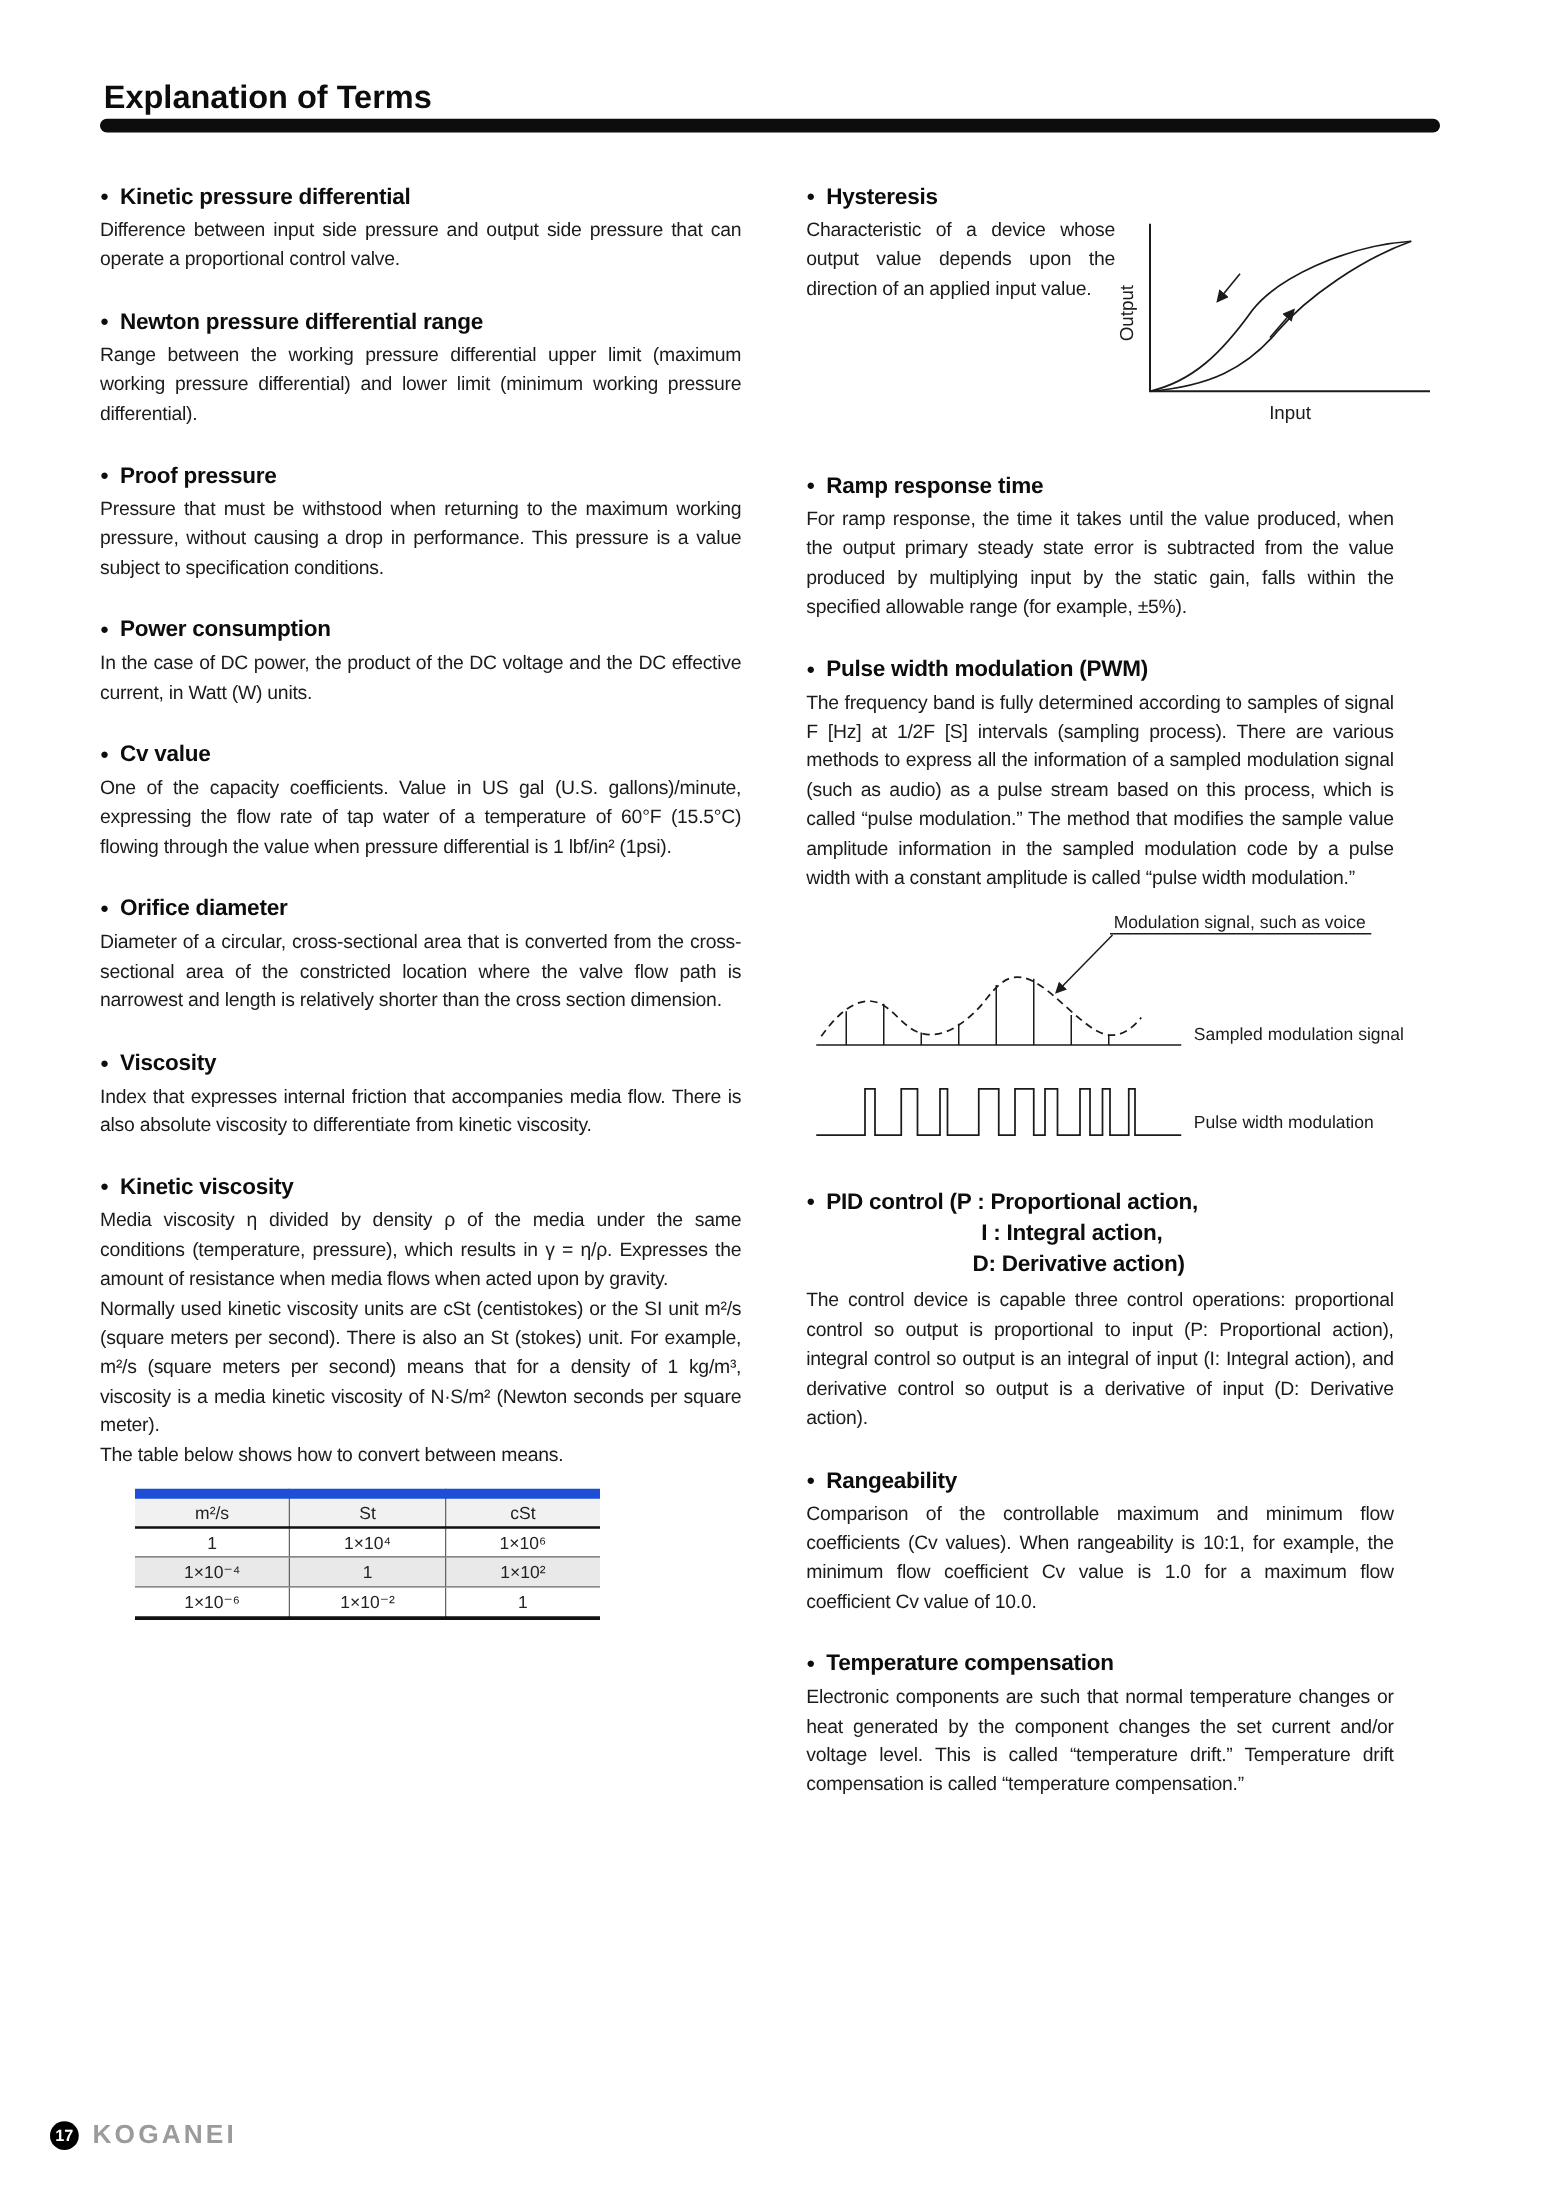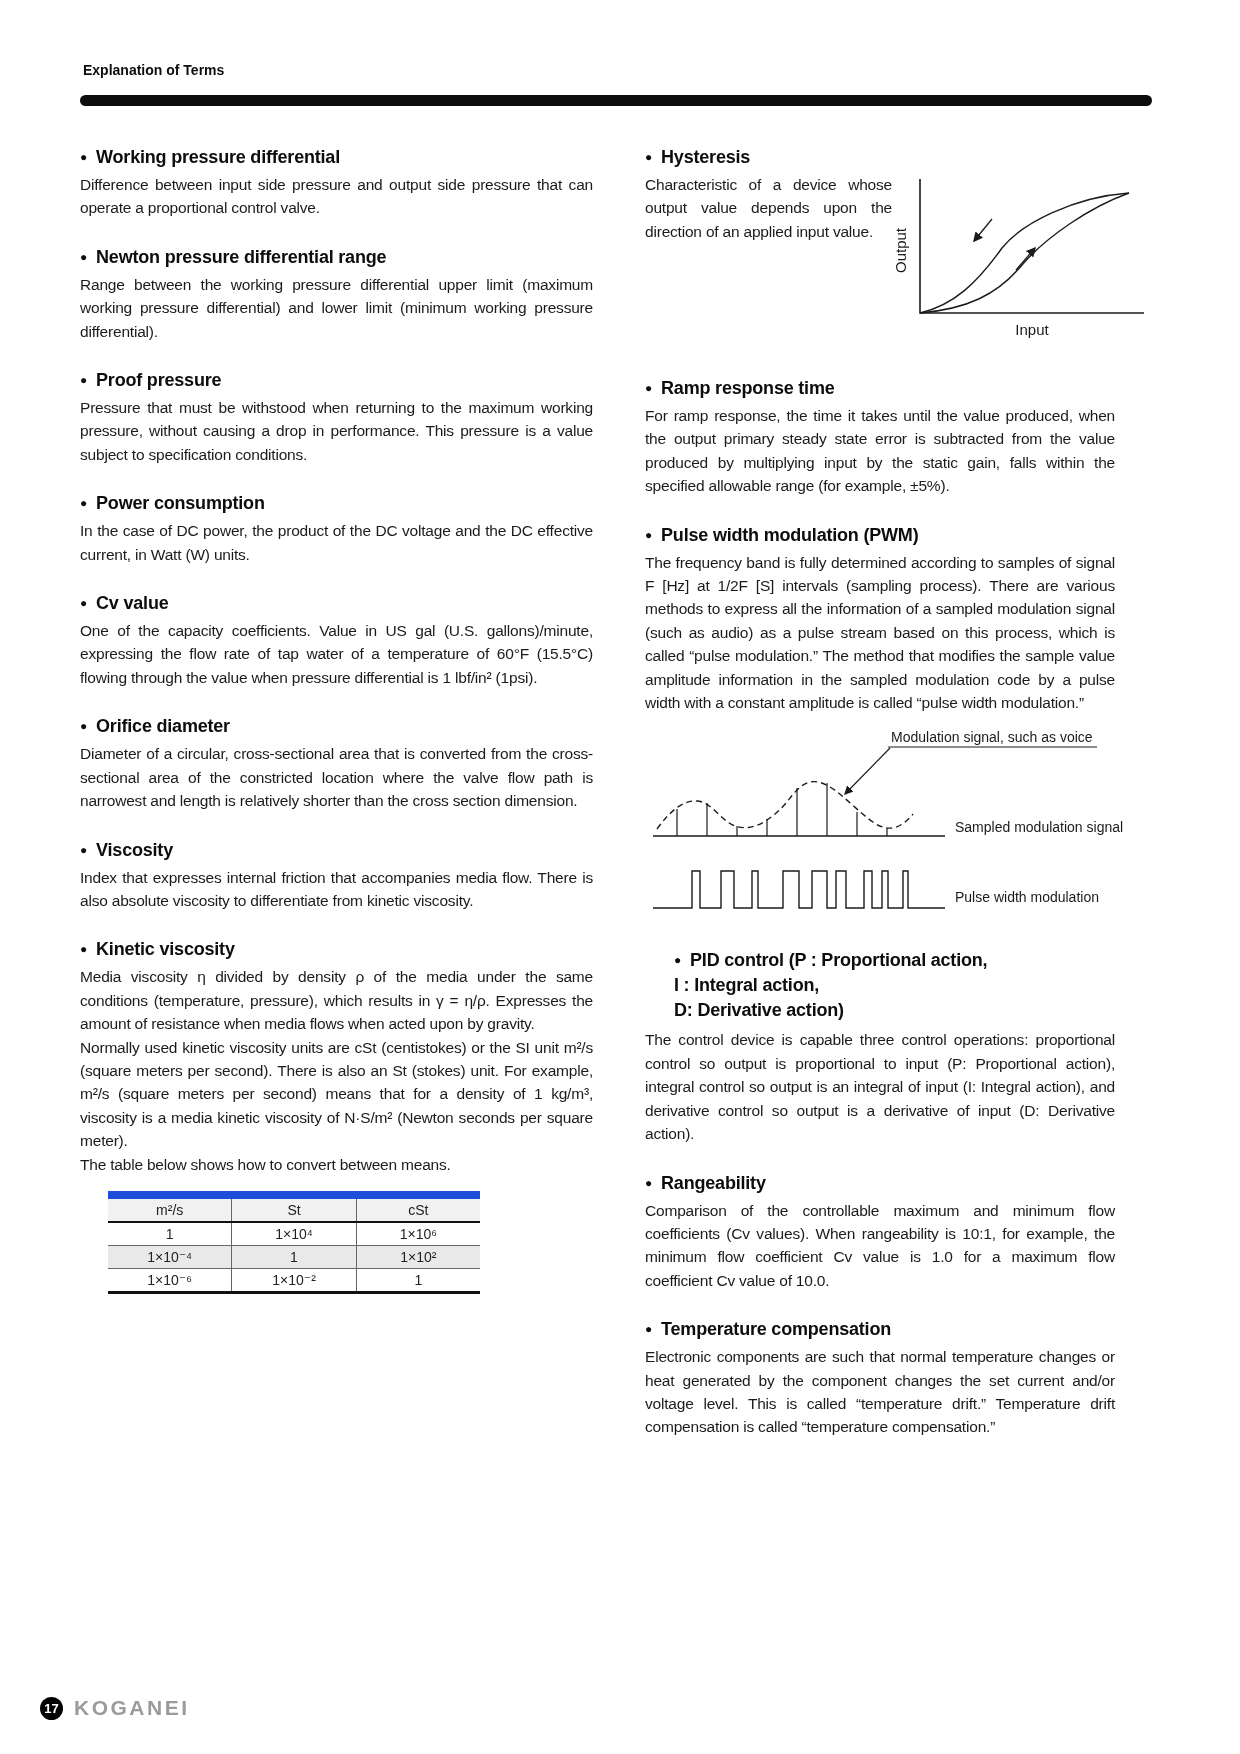--- a/index.html
+++ b/index.html
@@ -1,20 +1,20 @@
 <!DOCTYPE html>
 <html><head>
 <meta charset="utf-8">
 <style>
   html,body{margin:0;padding:0;background:#fff;}
   .page{position:relative;width:1240px;height:1754px;background:#fff;overflow:hidden;
         font-family:"Liberation Sans","DejaVu Sans",sans-serif;color:#1b1b1b;}
   
   .hdr{position:absolute;left:83px;top:62px;width:1070px;}
-  .hdr h1{margin:0;font-size:14px;font-weight:bold;color:#0d0d0d;letter-spacing:0;}
+  .hdr h1{margin:0;font-size:26px;font-weight:bold;color:#0d0d0d;letter-spacing:0;}
   .title-rule{position:absolute;left:-3px;top:33px;width:1072px;height:11px;background:#0d0d0d;border-radius:6px;}
   
   .cols{position:absolute;left:80px;top:120px;width:1072px;display:flex;gap:52px;align-items:flex-start;}
   .col-l{width:513px;}
   .col-r{width:507px;}
   .term{font-size:18px;font-weight:bold;color:#0d0d0d;margin:26px 0 5px;letter-spacing:-0.2px;line-height:22px;}
   .term .bullet{font-size:12px;vertical-align:2px;margin-right:9px;}
   p.body{margin:0;font-size:15.5px;line-height:23.4px;letter-spacing:-0.2px;text-align:justify;color:#1b1b1b;}
   .col-r p.body{max-width:470px;}
   
@@ -30,21 +30,21 @@
   table.conv tbody tr.shaded{background:#e9e9e9;}
   
   .hyst-flex{display:flex;align-items:flex-start;margin-top:3px;}
   .hyst-text{width:247px;}
   .graph-svg{flex:0 0 260px;}
   svg text{font-family:"Liberation Sans","DejaVu Sans",sans-serif;fill:#1b1b1b;}
   
   .pid-l2{margin-left:140px;}
   .pid-l3{margin-left:133px;}
   .pid-h{margin-bottom:5px;}
-  .pid-h div{line-height:25px;margin-left:29px;}
+  .pid-h div{line-height:25px;}
   
   .footer{position:absolute;left:40px;top:1696px;display:flex;align-items:center;}
   .pgnum{display:inline-flex;align-items:center;justify-content:center;width:23px;height:23px;
          border-radius:50%;background:#000;color:#fff;font-size:13px;font-weight:bold;}
   .logo{margin-left:11px;font-size:21px;font-weight:bold;color:#9b9b9b;letter-spacing:2.5px;}
 </style>
 </head>
 <body>
 
 <div class="page">
@@ -52,21 +52,21 @@
   <div class="hdr">
     <h1>Explanation of Terms</h1>
     <div class="title-rule"></div>
   </div>
 
   <div class="cols">
 
     <div class="col-l">
 
       <div>
-        <div class="term"><span class="bullet">●</span><span>Working pressure differential</span></div>
+        <div class="term"><span class="bullet">●</span><span>Kinetic pressure differential</span></div>
         <p class="body">Difference between input side pressure and output side pressure that can operate a proportional control valve.</p>
       </div>
 
       <div>
         <div class="term"><span class="bullet">●</span><span>Newton pressure differential range</span></div>
         <p class="body">Range between the working pressure differential upper limit (maximum working pressure differential) and lower limit (minimum working pressure differential).</p>
       </div>
 
       <div>
         <div class="term"><span class="bullet">●</span><span>Proof pressure</span></div>

